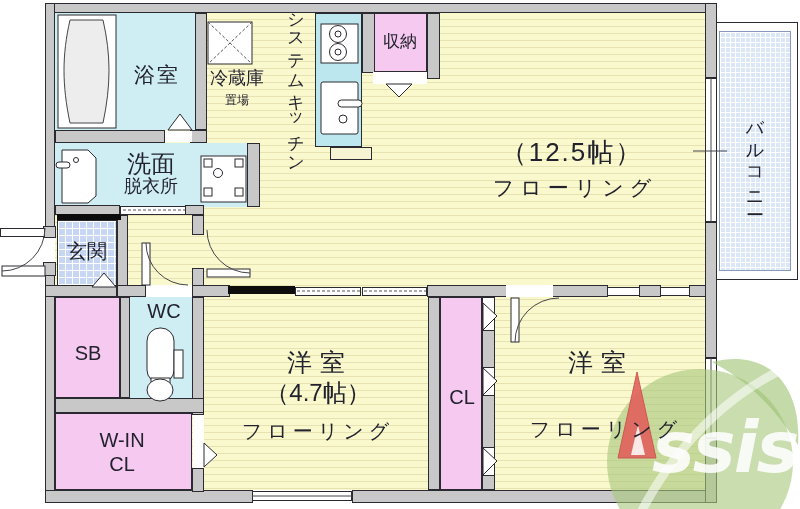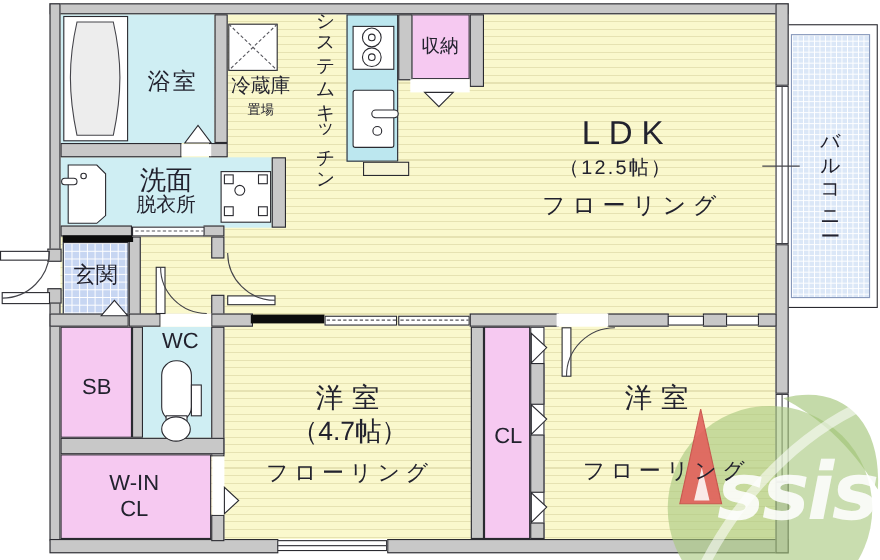--- a/index.html
+++ b/index.html
@@ -165,22 +165,21 @@
       <path d="M631,455 L645,455 L638,425 Z" fill="#ffffff" opacity="0.85"></path>
       <text x="652" y="472" font-family="DejaVu Sans, sans-serif" font-size="72" font-weight="bold" font-style="italic" fill="#ffffff" opacity="0.88" letter-spacing="-2">ssist</text>
     </g>
   </svg>
 
   <div class="lbl" style="left:157px;top:75px;font-size:21px;letter-spacing:2px">浴室</div>
   <div class="lbl" style="left:237px;top:78px;font-size:18px">冷蔵庫</div>
   <div class="lbl" style="left:237px;top:100px;font-size:12px">置場</div>
   <div class="vert" style="left:296px;top:83px;font-size:17px;letter-spacing:1px">システムキッチン</div>
   <div class="lbl" style="left:400px;top:42px;font-size:17px">収納</div>
-  <div class="lbl" style="left:570px;top:122px;font-size:30px;letter-spacing:8px">LDK</div>
-  <div class="lbl" style="left:560px;top:153px;font-size:18px;letter-spacing:2px">（12.5帖）</div>
+  <div class="lbl" style="left:572px;top:153px;font-size:26px;letter-spacing:2px">（12.5帖）</div>
   <div class="lbl" style="left:575px;top:188px;font-size:21px;letter-spacing:6px">フローリング</div>
   <div class="vert" style="left:755px;top:158px;font-size:18px;letter-spacing:4px">バルコニー</div>
   <div class="lbl" style="left:151px;top:164px;font-size:24px">洗面</div>
   <div class="lbl" style="left:151px;top:186px;font-size:18px">脱衣所</div>
   <div class="lbl" style="left:87px;top:251px;font-size:20px">玄関</div>
   <div class="lbl" style="left:164px;top:311px;font-size:20px">WC</div>
   <div class="lbl" style="left:88px;top:353px;font-size:20px">SB</div>
   <div class="lbl" style="left:122px;top:440px;font-size:20px">W-IN</div>
   <div class="lbl" style="left:122px;top:464px;font-size:20px">CL</div>
   <div class="lbl" style="left:320px;top:362px;font-size:25px;letter-spacing:8px">洋室</div>

